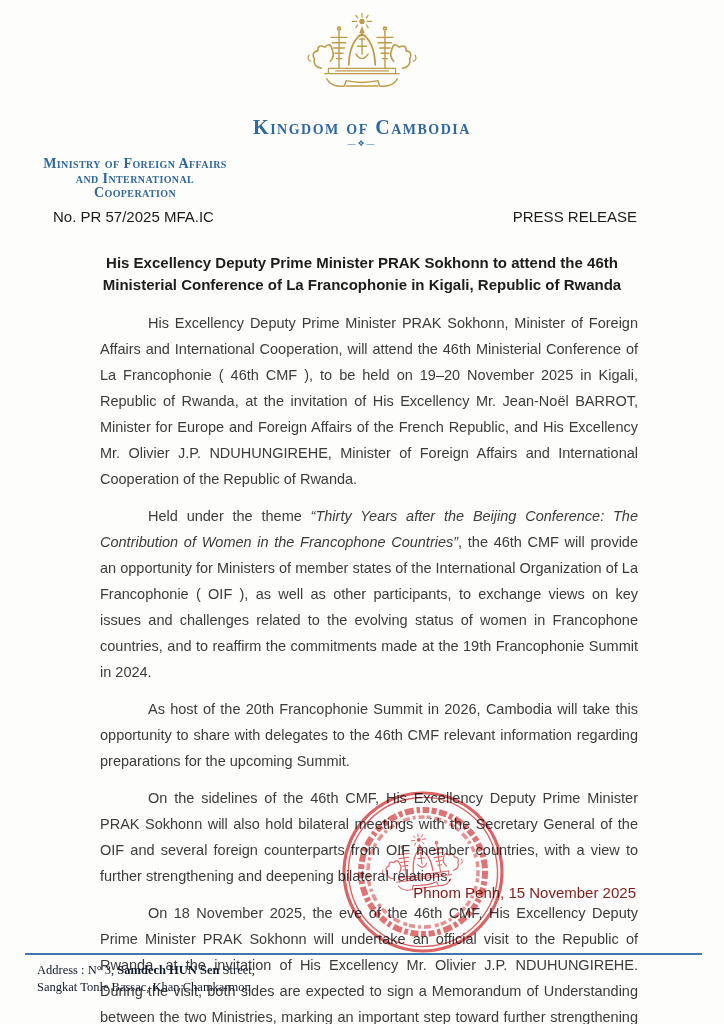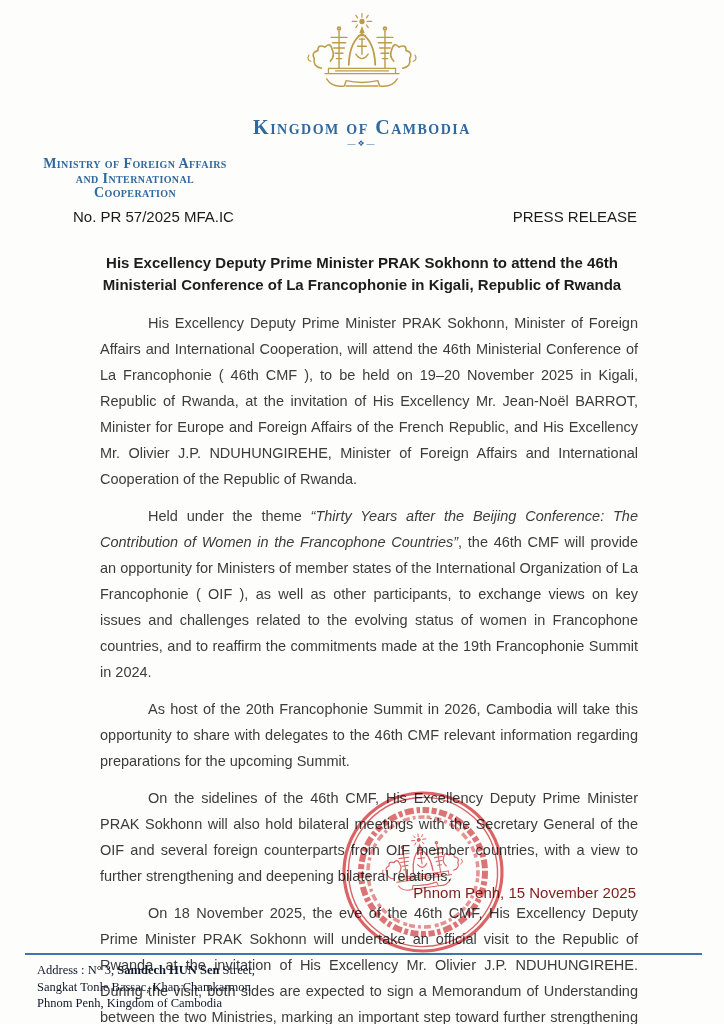--- a/index.html
+++ b/index.html
@@ -19,21 +19,21 @@
     font-weight:bold;color:#31689e;font-size:15.5px;line-height:18px;letter-spacing:1px;
   }
   .ornament{ text-align:center;color:#31689e;font-size:8px;line-height:9px;letter-spacing:2px; }
   .ministry{
     margin:9px 0 0 36px;width:198px;text-align:center;
     font-family:"Liberation Serif",serif;font-variant:small-caps;font-weight:bold;
     color:#31689e;font-size:14px;line-height:14.5px;letter-spacing:.4px;
   }
   .docline{
     display:flex;justify-content:space-between;align-items:baseline;
-    margin:7px 87px 0 73px;font-size:15px;line-height:18px;color:#1b1b1b;
+    margin:7px 87px 0 53px;font-size:15px;line-height:18px;color:#1b1b1b;
   }
   
   .title{
     margin:26px auto 0;width:584px;text-align:center;
     font-weight:bold;font-size:15px;line-height:22px;color:#1d1d1d;
   }
   .content{ margin:14px 86px 0 100px;font-size:14.5px;line-height:26px;text-align:justify; }
   .content p{ margin:0 0 11px;text-indent:48px; }
   .theme-italic{ font-style:italic; }
   .dateline{
@@ -143,17 +143,16 @@
         </g>
     </g>
   </svg>
 
   <div class="footer-rule"></div>
 
   <div class="footer">
     <div>
       <div><span>Address : </span><span>N° 3, </span><span class="bold">Samdech HUN Sen</span><span> Street,</span></div>
       <div>Sangkat Tonle Bassac, Khan Chamkarmon</div>
-      <div>Phnom Penh, Kingdom of Cambodia</div>
     </div>
   </div>
 
 </div>
 
 </body></html>

